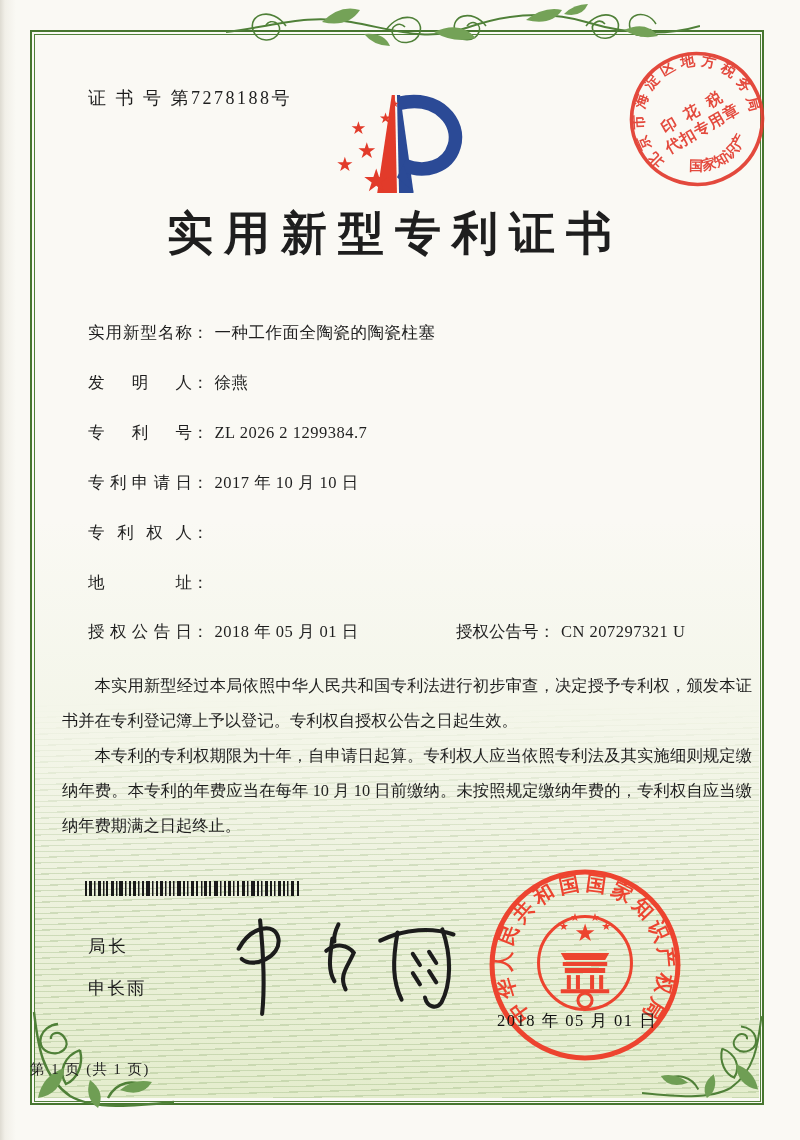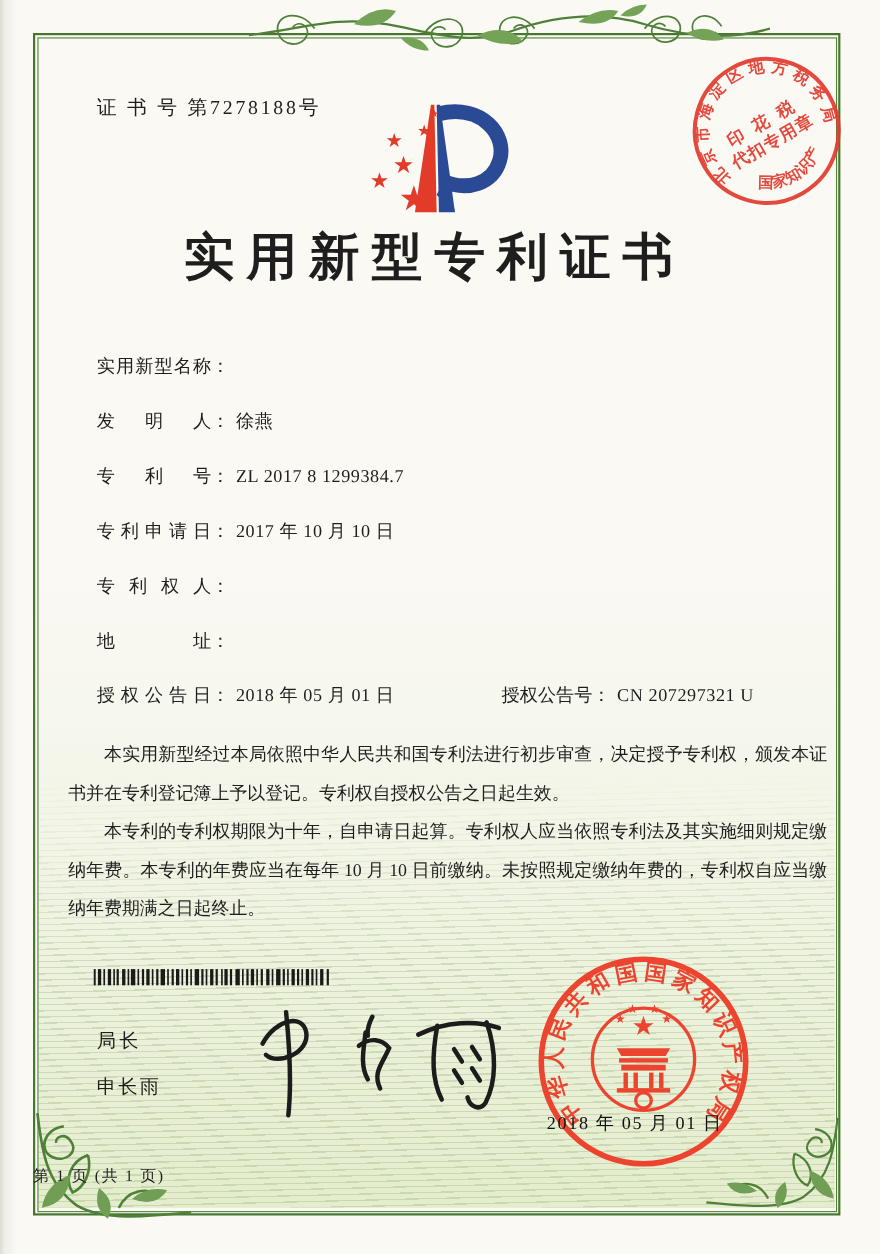--- a/index.html
+++ b/index.html
@@ -128,30 +128,31 @@
       </text>
     </g>
   </svg>
 
   <h1 class="doc-title">实用新型专利证书</h1>
 
   <div class="fields">
     <div class="frow">
       <span class="flabel">实用新型名称</span>
         <span class="fcolon">：</span>
+      <span class="fvalue">一种工作面全陶瓷的陶瓷柱塞</span>
     </div>
     <div class="frow">
       <span class="flabel">发明人</span>
         <span class="fcolon">：</span>
       <span class="fvalue">徐燕</span>
     </div>
     <div class="frow">
       <span class="flabel">专利号</span>
         <span class="fcolon">：</span>
-      <span class="fvalue num">ZL 2017 8 1299384.7</span>
+      <span class="fvalue num">ZL 2026 2 1299384.7</span>
     </div>
     <div class="frow">
       <span class="flabel">专利申请日</span>
         <span class="fcolon">：</span>
       <span class="fvalue">2017 年 10 月 10 日</span>
     </div>
     <div class="frow">
       <span class="flabel">专利权人</span>
         <span class="fcolon">：</span>
     </div>

